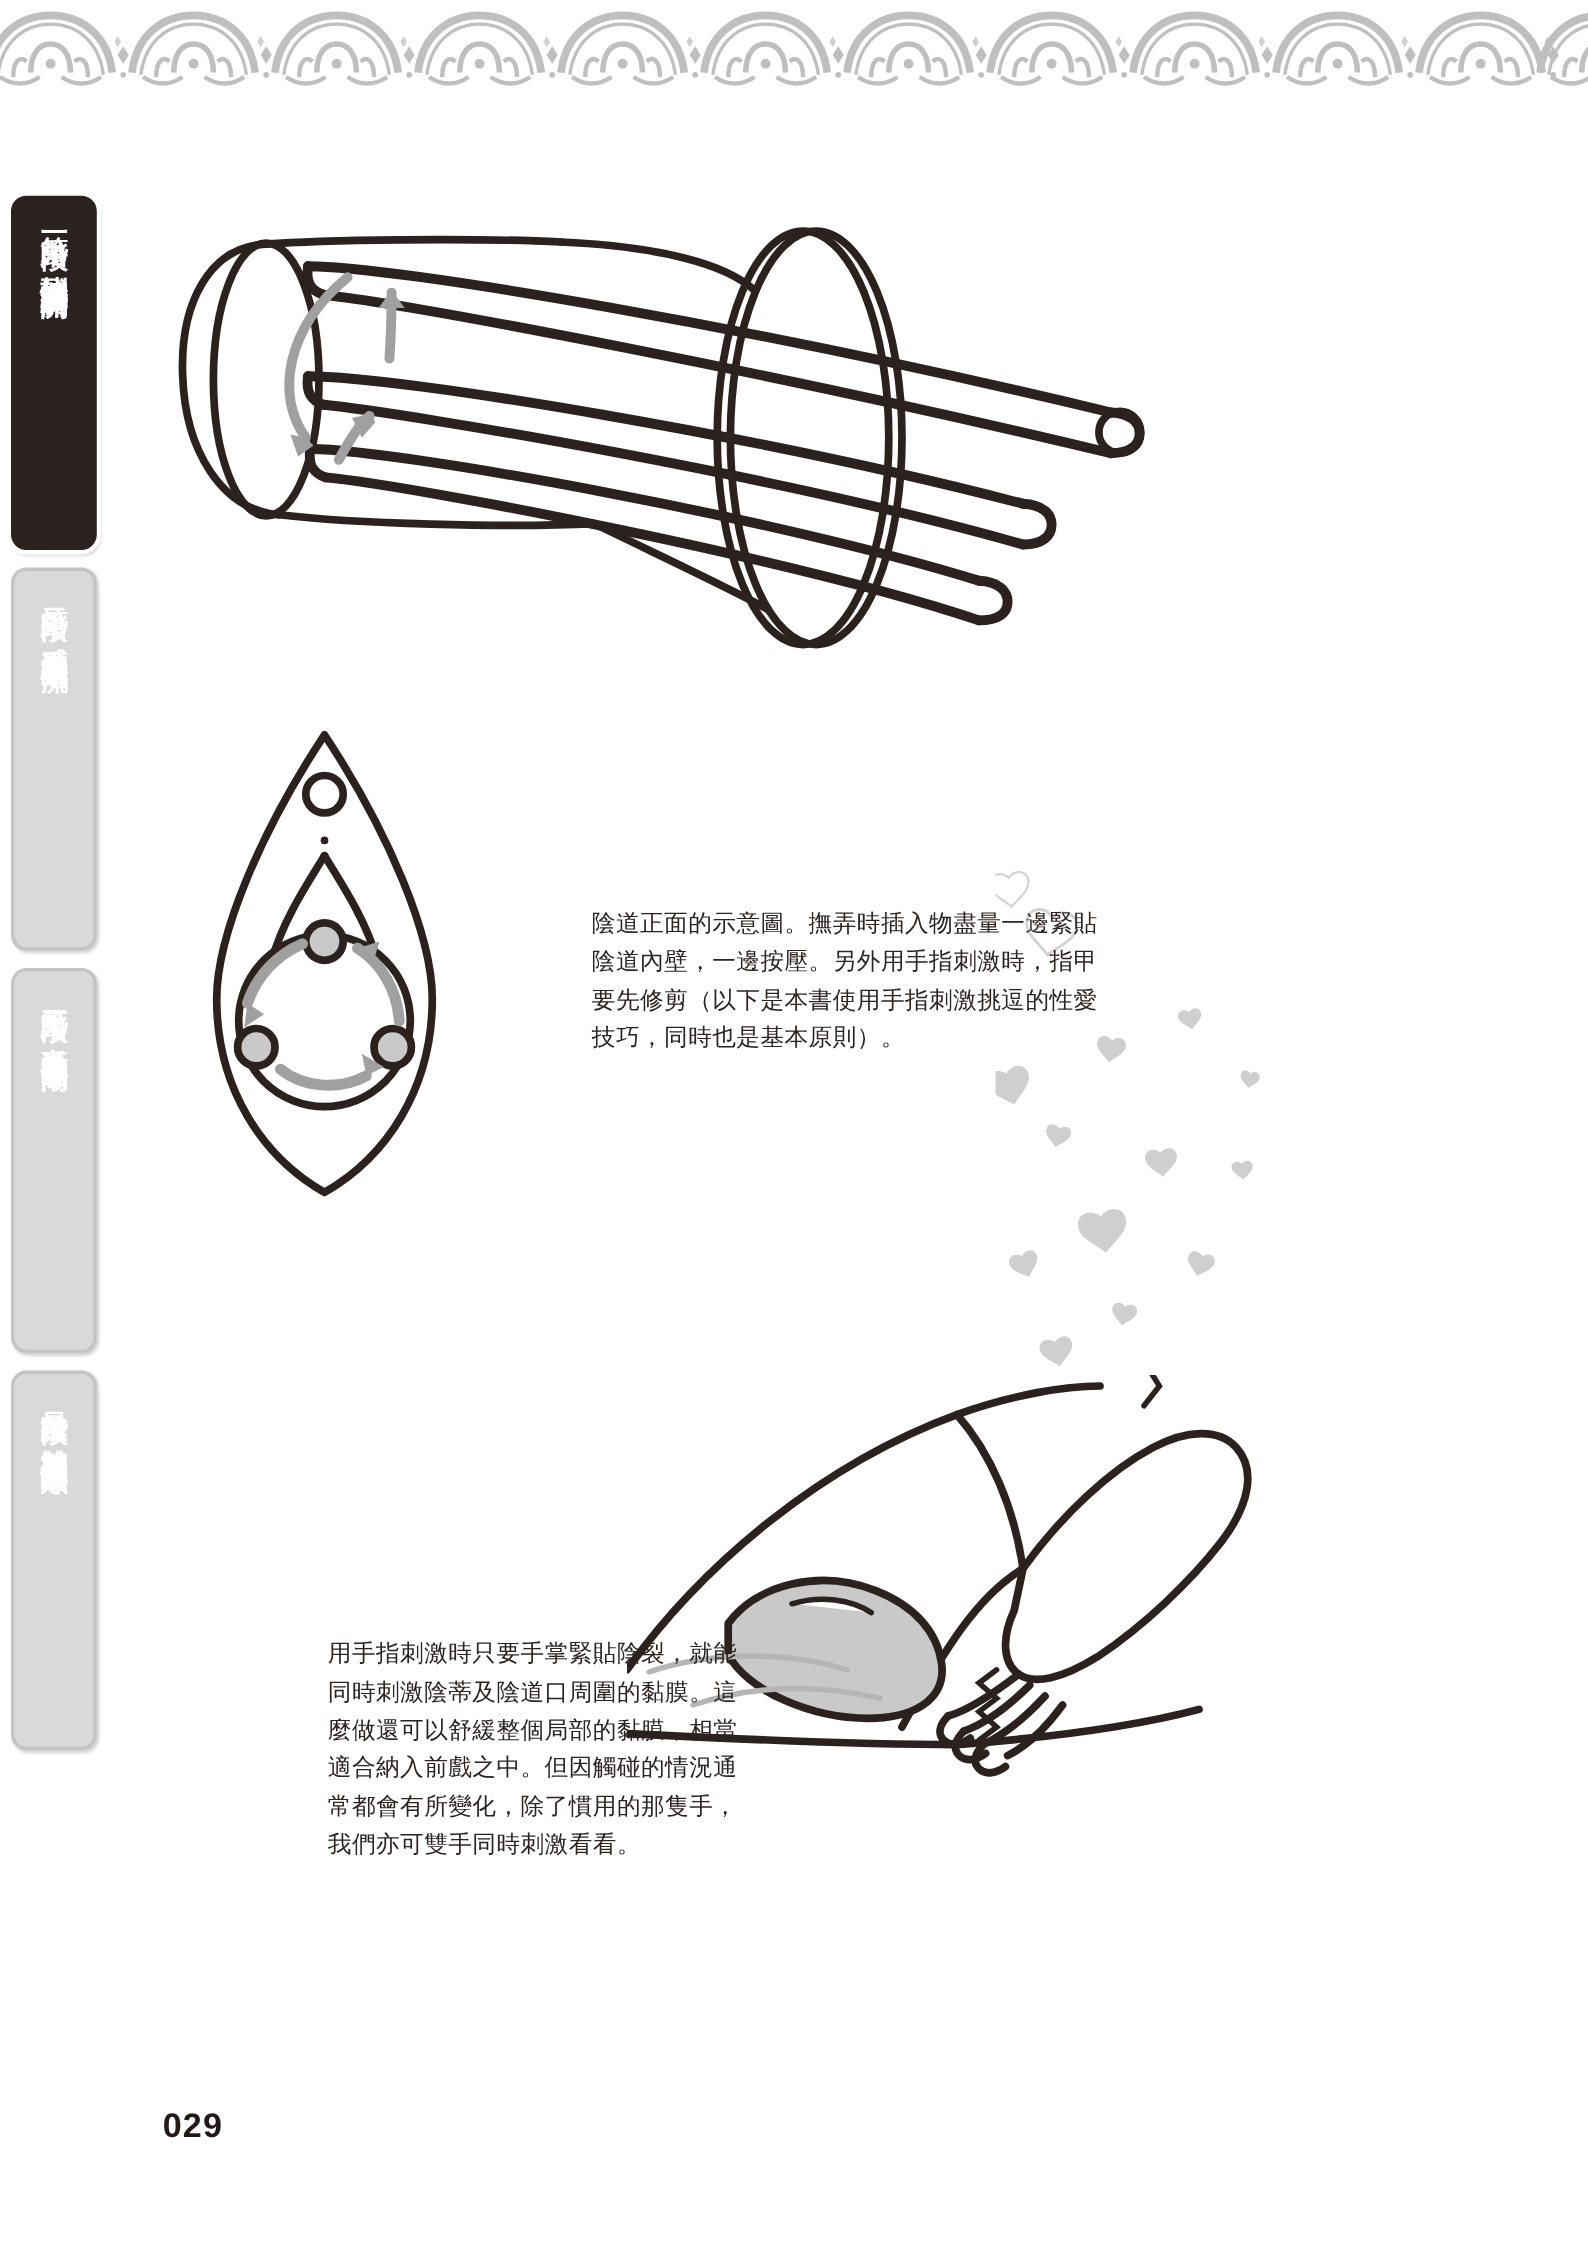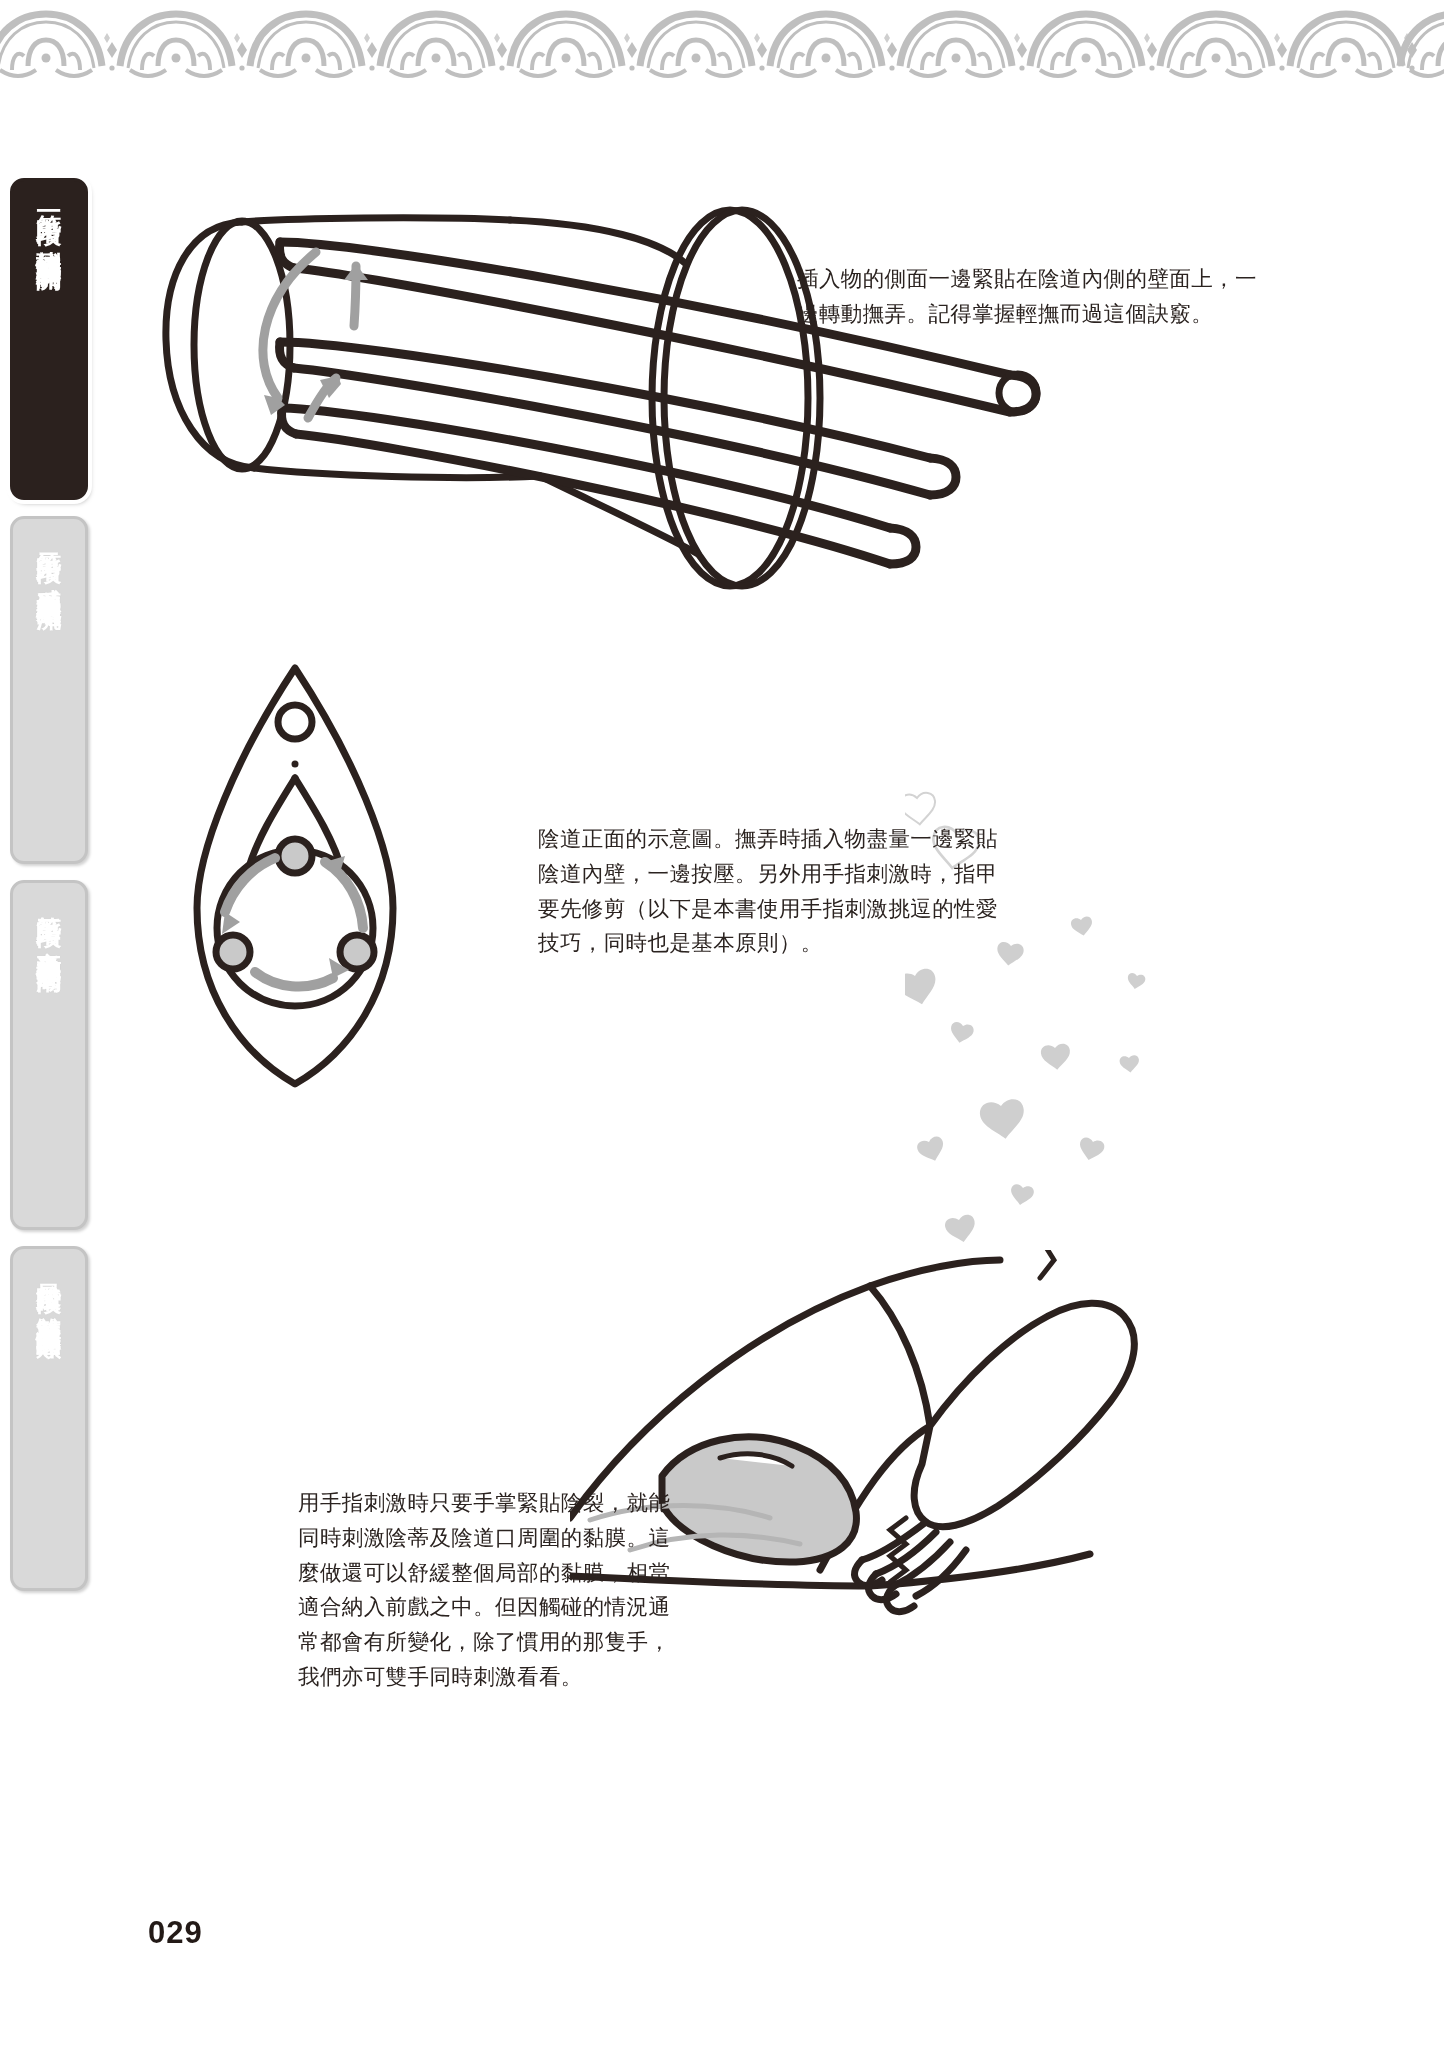--- a/index.html
+++ b/index.html
@@ -265,21 +265,20 @@
       <path d="M470,28 l14,-18 l-10,-16 l14,-18 l-10,-16 l14,-16"></path>
       <path d="M336,268 l-16,12 l16,14 l-16,12 l16,14 l-16,12"></path>
     </g>
 
     <g fill="none" stroke="#b5b5b5" stroke-width="5" stroke-linecap="round">
       <path d="M20,270 C80,250 150,252 200,268"></path>
       <path d="M60,300 C120,280 180,282 230,294"></path>
     </g>
   </svg>
 
-  <div class="para" id="para-1">插入物的側面一邊緊貼在陰道內側的壁面上，一邊轉動撫弄。記得掌握輕撫而過這個訣竅。</div>
 
   <div class="para" id="para-2">陰道正面的示意圖。撫弄時插入物盡量一邊緊貼陰道內壁，一邊按壓。另外用手指刺激時，指甲要先修剪（以下是本書使用手指刺激挑逗的性愛技巧，同時也是基本原則）。</div>
 
   <div class="para" id="para-3">用手指刺激時只要手掌緊貼陰裂，就能同時刺激陰蒂及陰道口周圍的黏膜。這麼做還可以舒緩整個局部的黏膜，相當適合納入前戲之中。但因觸碰的情況通常都會有所變化，除了慣用的那隻手，我們亦可雙手同時刺激看看。</div>
 
   <div class="page-number">029</div>
 
 </div>
 
 </body></html>

